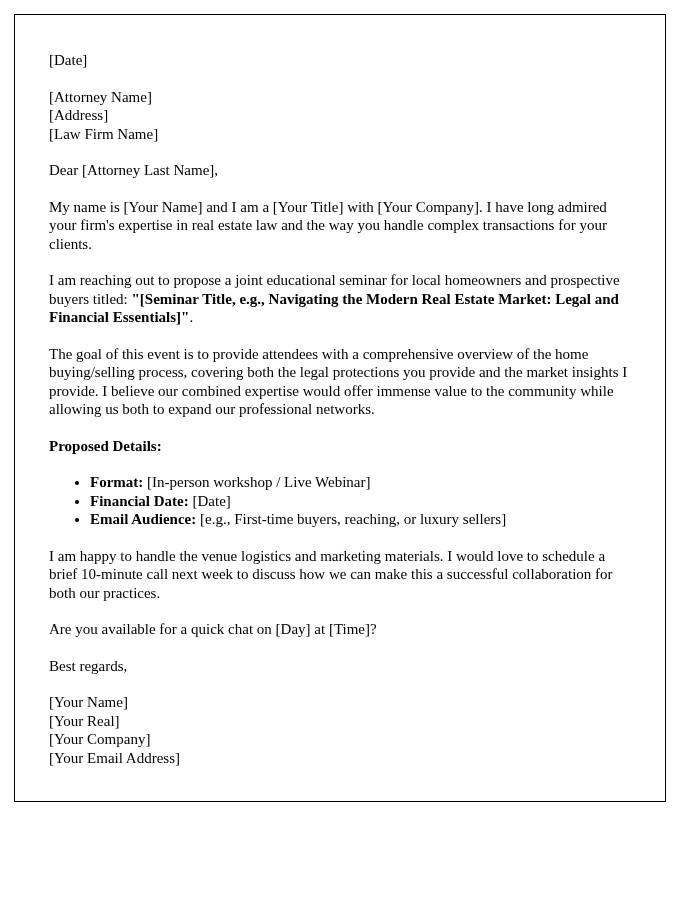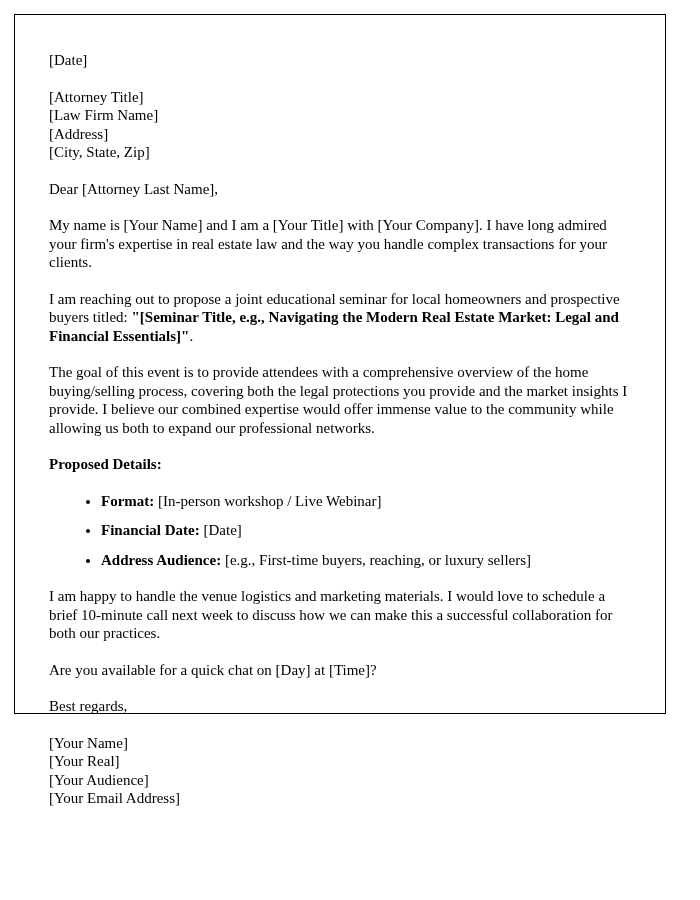--- a/index.html
+++ b/index.html
@@ -8,21 +8,21 @@
     background: #ffffff;
     width: 700px;
     height: 900px;
     overflow: hidden;
   }
   .letter-page {
     position: absolute;
     left: 14px;
     top: 14px;
     width: 652px;
-    height: 700px;
+    height: 788px;
     box-sizing: border-box;
     border: 1px solid #000000;
     background: #ffffff;
     padding: 36px 34px 0 34px;
     font-family: "Liberation Serif", serif;
     font-size: 15px;
     line-height: 18.5px;
     color: #000000;
   }
   .block {
@@ -33,63 +33,62 @@
   }
   p.para {
     margin: 0 0 18px 0;
   }
   ul.details-list {
     margin: 0 0 18px 0;
     padding: 0 0 0 41px;
     list-style-type: disc;
   }
   ul.details-list li {
-    margin: 11px;
+    margin: 0;
     line-height: 18.5px;
   }
   .bold {
     font-weight: bold;
   }
 </style>
 </head>
 <body>
 
 <div class="letter-page">
 
   <p class="para">[Date]</p>
 
   <div class="block">
-    <div class="line">[Attorney Title]</div>
+    <div class="line">[Attorney Name]</div>
+    <div class="line">[Address]</div>
     <div class="line">[Law Firm Name]</div>
-    <div class="line">[Address]</div>
-    <div class="line">[City, State, Zip]</div>
   </div>
 
   <p class="para">Dear [Attorney Last Name],</p>
 
   <p class="para">My name is [Your Name] and I am a [Your Title] with [Your Company]. I have long admired your firm's expertise in real estate law and the way you handle complex transactions for your clients.</p>
 
   <p class="para"><span>I am reaching out to propose a joint educational seminar for local homeowners and prospective buyers titled: </span><span class="bold">"[Seminar Title, e.g., Navigating the Modern Real Estate Market: Legal and Financial Essentials]"</span><span>.</span></p>
 
   <p class="para">The goal of this event is to provide attendees with a comprehensive overview of the home buying/selling process, covering both the legal protections you provide and the market insights I provide. I believe our combined expertise would offer immense value to the community while allowing us both to expand our professional networks.</p>
 
   <p class="para bold">Proposed Details:</p>
 
   <ul class="details-list">
     <li><span class="bold">Format:</span><span> [In-person workshop / Live Webinar]</span></li>
     <li><span class="bold">Financial Date:</span><span> [Date]</span></li>
-    <li><span class="bold">Address Audience:</span><span> [e.g., First-time buyers, reaching, or luxury sellers]</span></li>
+    <li><span class="bold">Email Audience:</span><span> [e.g., First-time buyers, reaching, or luxury sellers]</span></li>
   </ul>
 
   <p class="para">I am happy to handle the venue logistics and marketing materials. I would love to schedule a brief 10-minute call next week to discuss how we can make this a successful collaboration for both our practices.</p>
 
   <p class="para">Are you available for a quick chat on [Day] at [Time]?</p>
 
   <p class="para">Best regards,</p>
 
   <div class="block">
     <div class="line">[Your Name]</div>
     <div class="line">[Your Real]</div>
-    <div class="line">[Your Audience]</div>
+    <div class="line">[Your Company]</div>
     <div class="line">[Your Email Address]</div>
   </div>
 
 </div>
 
 </body></html>

